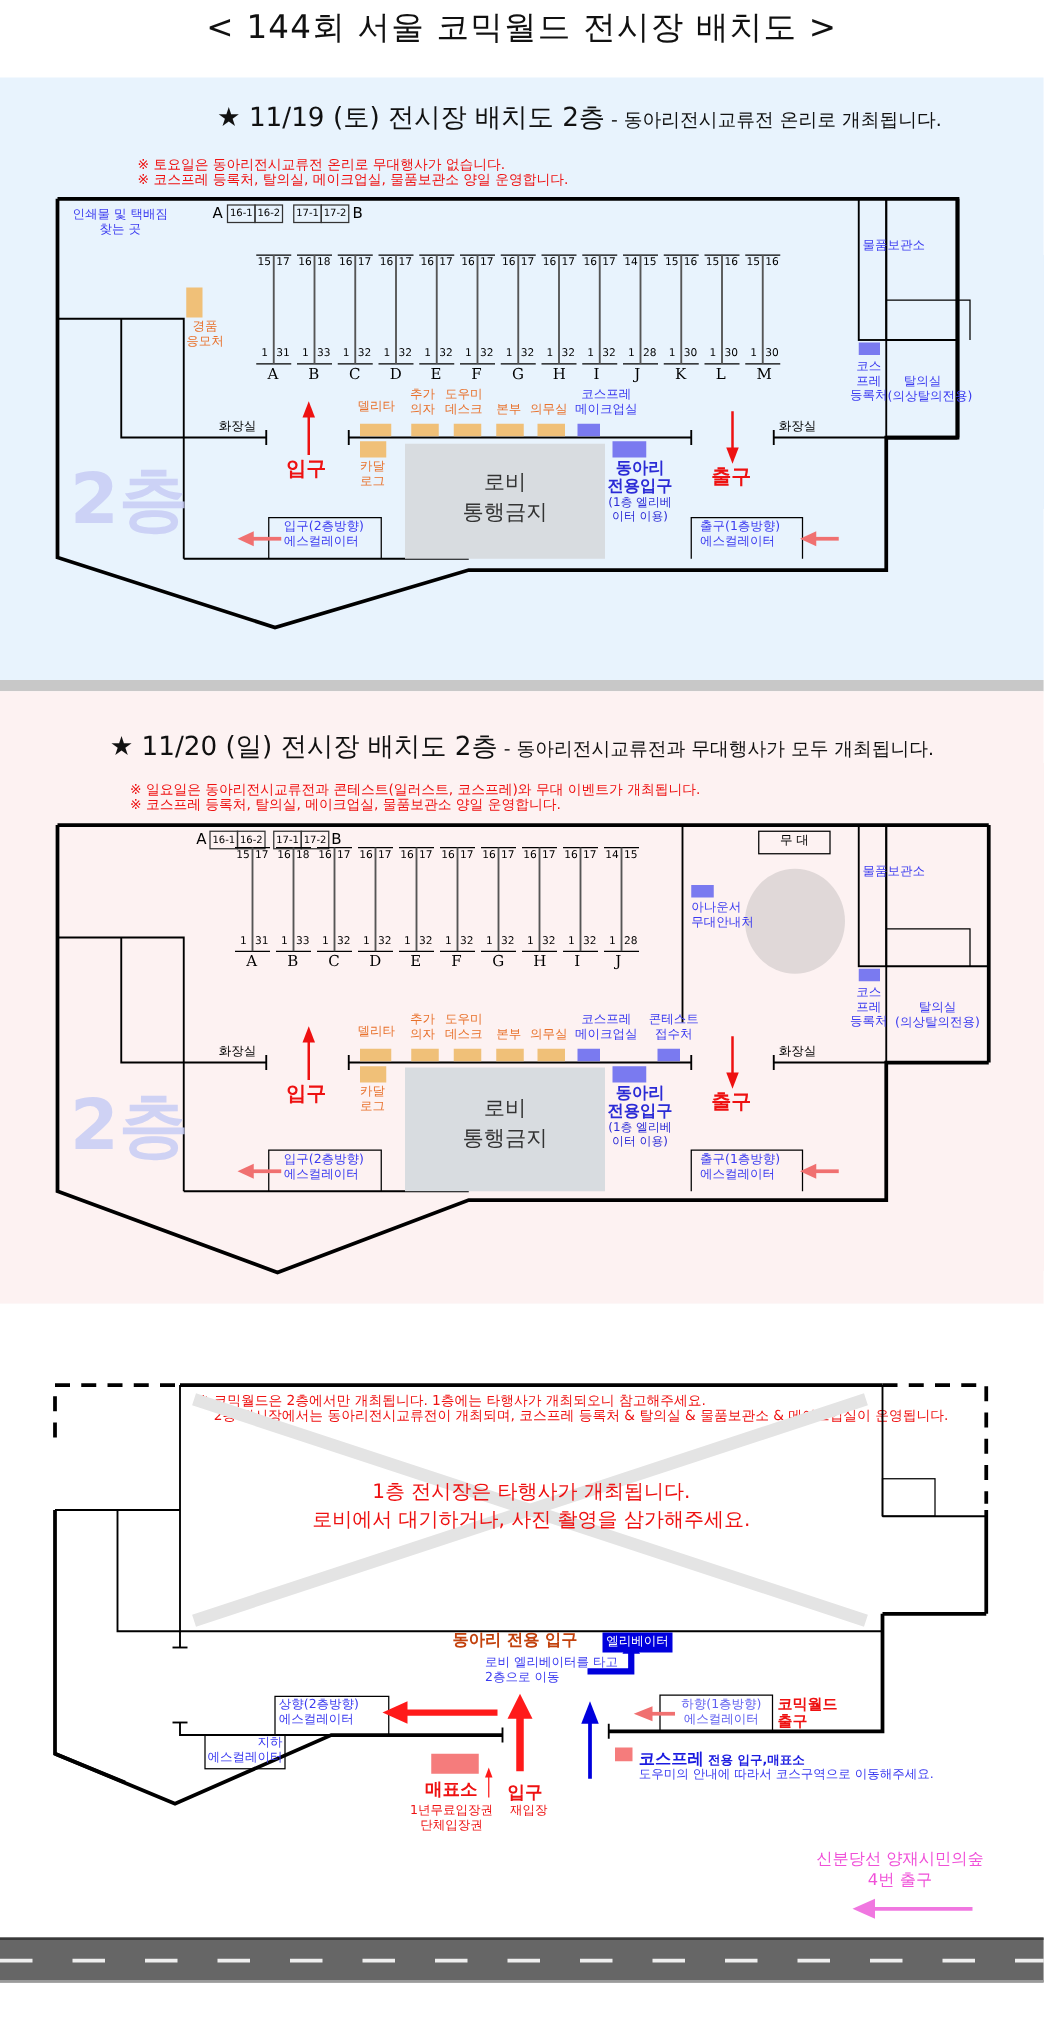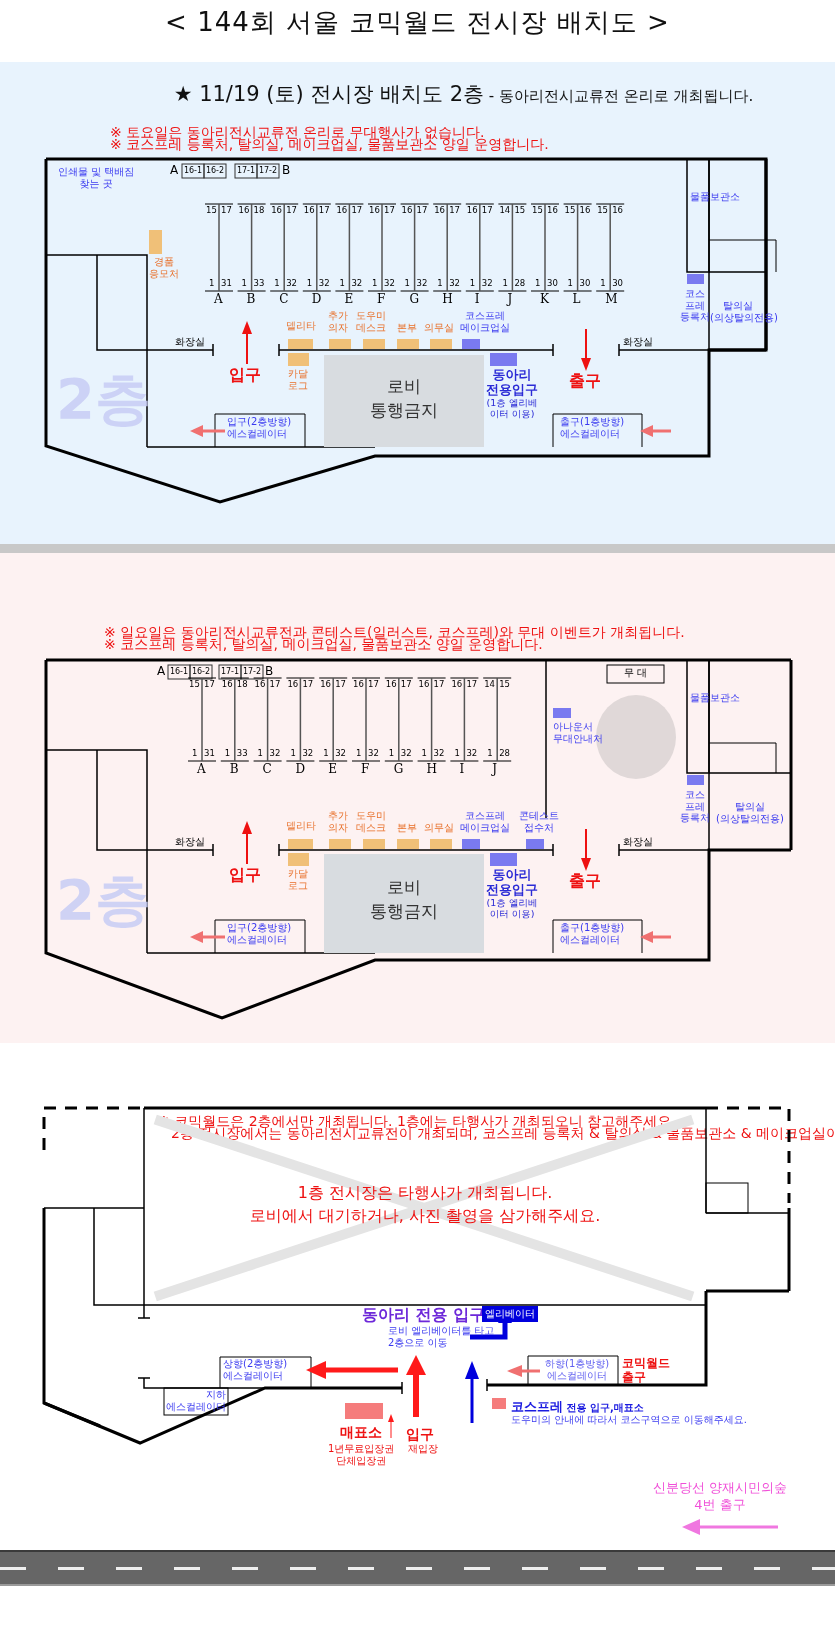--- a/index.html
+++ b/index.html
@@ -5,21 +5,21 @@
   html,body{margin:0;padding:0;}
   body{width:835px;height:1630px;background:#ffffff;font-family:"DejaVu Sans",sans-serif;position:relative;overflow:hidden;}
   .main-title{position:absolute;left:0;top:0;width:835px;height:50px;text-align:center;font-size:26px;line-height:44px;color:#111;letter-spacing:1px;}
   .section{position:absolute;left:0;width:835px;}
   .sec1{top:62px;height:482px;background:#e8f3fd;}
   .divider{position:absolute;left:0;top:544px;width:835px;height:9px;background:#c8c8c8;}
   .sec2{top:553px;height:490px;background:#fdf2f2;}
   .sec3{top:1043px;height:587px;background:#ffffff;}
   .sec-title{position:absolute;left:0;width:835px;text-align:center;font-size:21px;color:#111;white-space:nowrap;}
   .sec-title .sub{font-size:15px;}
-  .note{position:absolute;font-size:14px;color:#ee1111;line-height:12px;white-space:nowrap;}
+  .note{position:absolute;font-size:11px;color:#ee1111;line-height:12px;white-space:nowrap;}
   svg{position:absolute;left:0;top:0;overflow:visible;}
   .lbl{position:absolute;white-space:nowrap;text-align:center;line-height:1.15;}
   .orange{color:#e8702a;font-size:10px;}
   .blue{color:#3a3af0;font-size:10px;}
   .red{color:#ee1111;}
   .big-floor{position:absolute;font-size:56px;font-weight:bold;color:#c8cdf5;opacity:0.85;}
   .road{position:absolute;left:0;top:1550px;width:835px;height:32px;background:#666;border-top:2px solid #3a3a3a;border-bottom:2px solid #9a9a9a;}
   .road-dash{position:absolute;top:15px;height:3px;width:26px;background:#eee;}
 </style>
 </head>
@@ -278,20 +278,23 @@
     </div>
   <div class="lbl blue" style="left:560px;top:354px;text-align:left;">
       <div>출구(1층방향)</div>
       <div>에스컬레이터</div>
     </div>
 </div>
 
 <div class="divider"></div>
 
 <div class="section sec2">
+  <div class="sec-title" style="top:30px;">
+    <span>★ 11/20 (일) 전시장 배치도 2층</span><span class="sub"> - 동아리전시교류전과 무대행사가 모두 개최됩니다.</span>
+  </div>
   <div class="note" style="left:104px;top:73px;">
     <div>※ 일요일은 동아리전시교류전과 콘테스트(일러스트, 코스프레)와 무대 이벤트가 개최됩니다.</div>
       <div>※ 코스프레 등록처, 탈의실, 메이크업실, 물품보관소 양일 운영합니다.</div>
   </div>
 
   <svg width="835" height="490">
     <g stroke="#000" fill="none" stroke-width="3">
       <line x1="46" y1="107" x2="791" y2="107"></line>
       <line x1="791" y1="107" x2="791" y2="297"></line>
       <polyline points="46,107 46,400 222,465 375,407 709,407 709,297 791,297"></polyline>
@@ -583,21 +586,21 @@
     <g>
       <line x1="778" y1="484" x2="692" y2="484" stroke="#f077e0" stroke-width="3"></line>
       <polygon points="700,476 682,484 700,492" fill="#f077e0"></polygon>
     </g>
   </svg>
 
   <div class="lbl red" style="left:144px;top:138px;width:562px;font-size:16px;line-height:23px;">
       <div>1층 전시장은 타행사가 개최됩니다.</div>
       <div>로비에서 대기하거나, 사진 촬영을 삼가해주세요.</div>
     </div>
-  <div class="lbl" style="left:362px;top:263px;font-size:16px;font-weight:bold;color:#6d28d9;">동아리 전용 입구</div>
+  <div class="lbl" style="left:362px;top:263px;font-size:13px;font-weight:bold;color:#c2410c;">동아리 전용 입구</div>
   <div class="lbl" style="left:482px;top:263px;background:#0000dd;color:#fff;font-size:10px;padding:2px 3px;">엘리베이터</div>
   <div class="lbl blue" style="left:388px;top:282px;text-align:left;">
       <div>로비 엘리베이터를 타고</div>
       <div>2층으로 이동</div>
     </div>
   <div class="lbl blue" style="left:223px;top:315px;text-align:left;">
       <div>상향(2층방향)</div>
       <div>에스컬레이터</div>
     </div>
   <div class="lbl blue" style="left:160px;top:346px;text-align:right;width:66px;">

